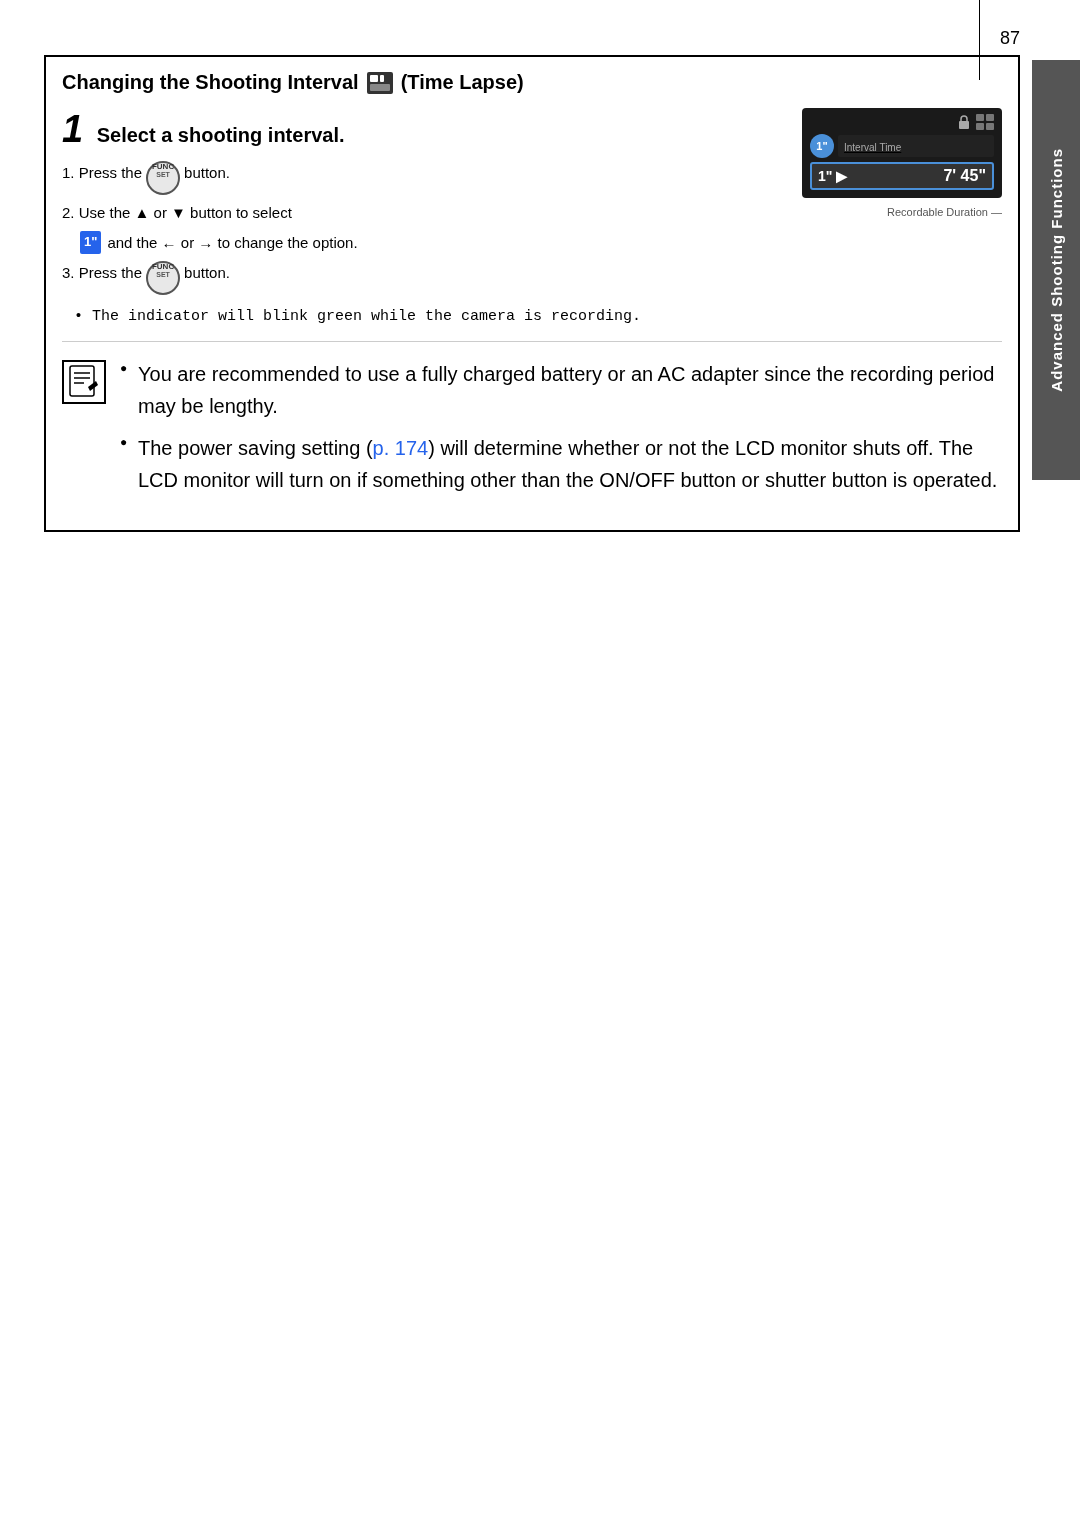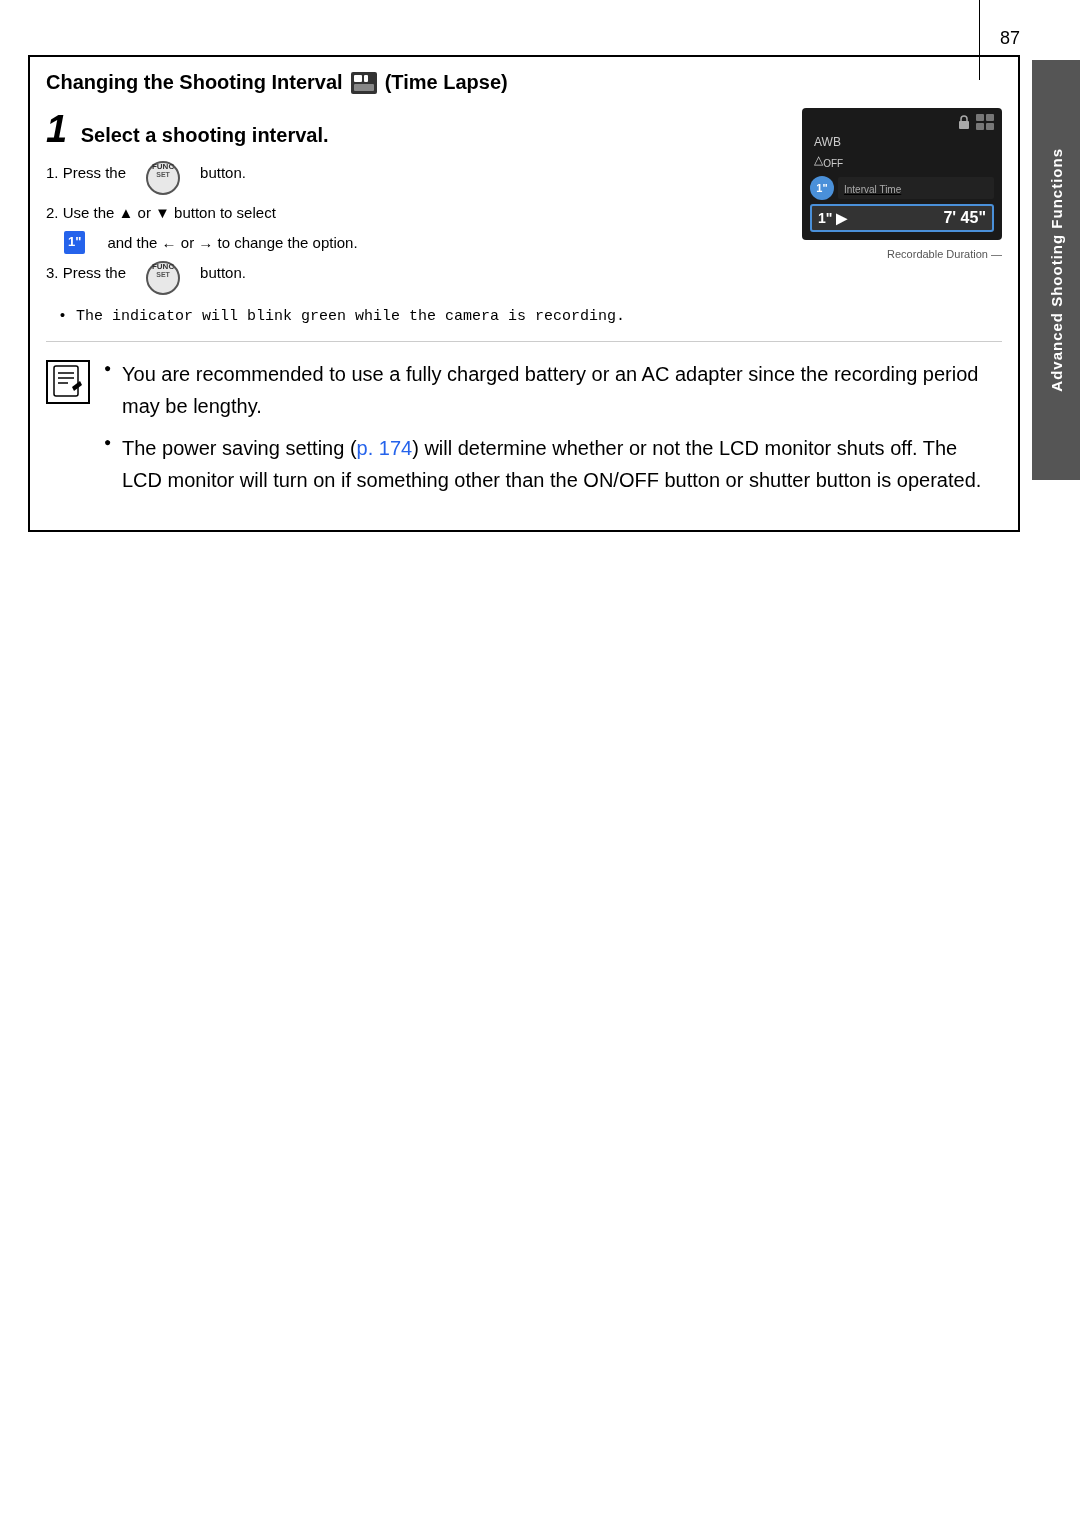--- a/index.html
+++ b/index.html
@@ -49,21 +49,21 @@
       font-weight: bold;
       writing-mode: vertical-rl;
       transform: rotate(180deg);
       letter-spacing: 1px;
       white-space: nowrap;
     }
 
     .main-content {
       position: absolute;
       top: 55px;
-      left: 28px;
+      left: 44px;
       right: 60px;
       padding: 0;
     }
 
     .section-box {
       border: 2px solid #000;
       padding: 14px 16px 20px 16px;
       margin-bottom: 18px;
       position: relative;
     }
@@ -95,21 +95,21 @@
 
     .instructions {
       font-size: 15px;
       line-height: 1.6;
     }
 
     .instruction-line {
       margin-bottom: 6px;
       display: flex;
       align-items: flex-start;
-      gap: 20px;
+      gap: 4px;
       flex-wrap: wrap;
     }
 
     .func-btn {
       display: inline-flex;
       align-items: flex-start;
       justify-content: center;
       width: 34px;
       height: 34px;
       border-radius: 50%;
@@ -345,24 +345,20 @@
             </svg>
 
             <svg width="18" height="16" viewBox="0 0 18 16">
               <rect x="0" y="0" width="8" height="7" rx="1" fill="#777"></rect>
               <rect x="10" y="0" width="8" height="7" rx="1" fill="#777"></rect>
               <rect x="0" y="9" width="8" height="7" rx="1" fill="#777"></rect>
               <rect x="10" y="9" width="8" height="7" rx="1" fill="#777"></rect>
             </svg>
           </div>
 
-          <div class="camera-menu-row">
-            <div class="camera-menu-item">AWB</div>
-            <div class="camera-menu-item">△<sub>OFF</sub></div>
-          </div>
 
           <div style="display:flex; align-items:center; gap:4px; margin-bottom:4px;">
             <div style="background:#4a90d9; border-radius:50%; width:24px; height:24px; display:flex; align-items:center; justify-content:center; color:#fff; font-size:11px; font-weight:bold; flex-shrink:0;">1"</div>
             <div style="background:#222; flex:1; padding:2px 6px; border-radius:2px;text-decoration:underline;">
               <span style="font-size:10px; color:#aaa;">Interval Time</span>
             </div>
           </div>
 
           <div class="interval-bar cam-interval-highlight">
             <span class="interval-value">1" ▶</span>

